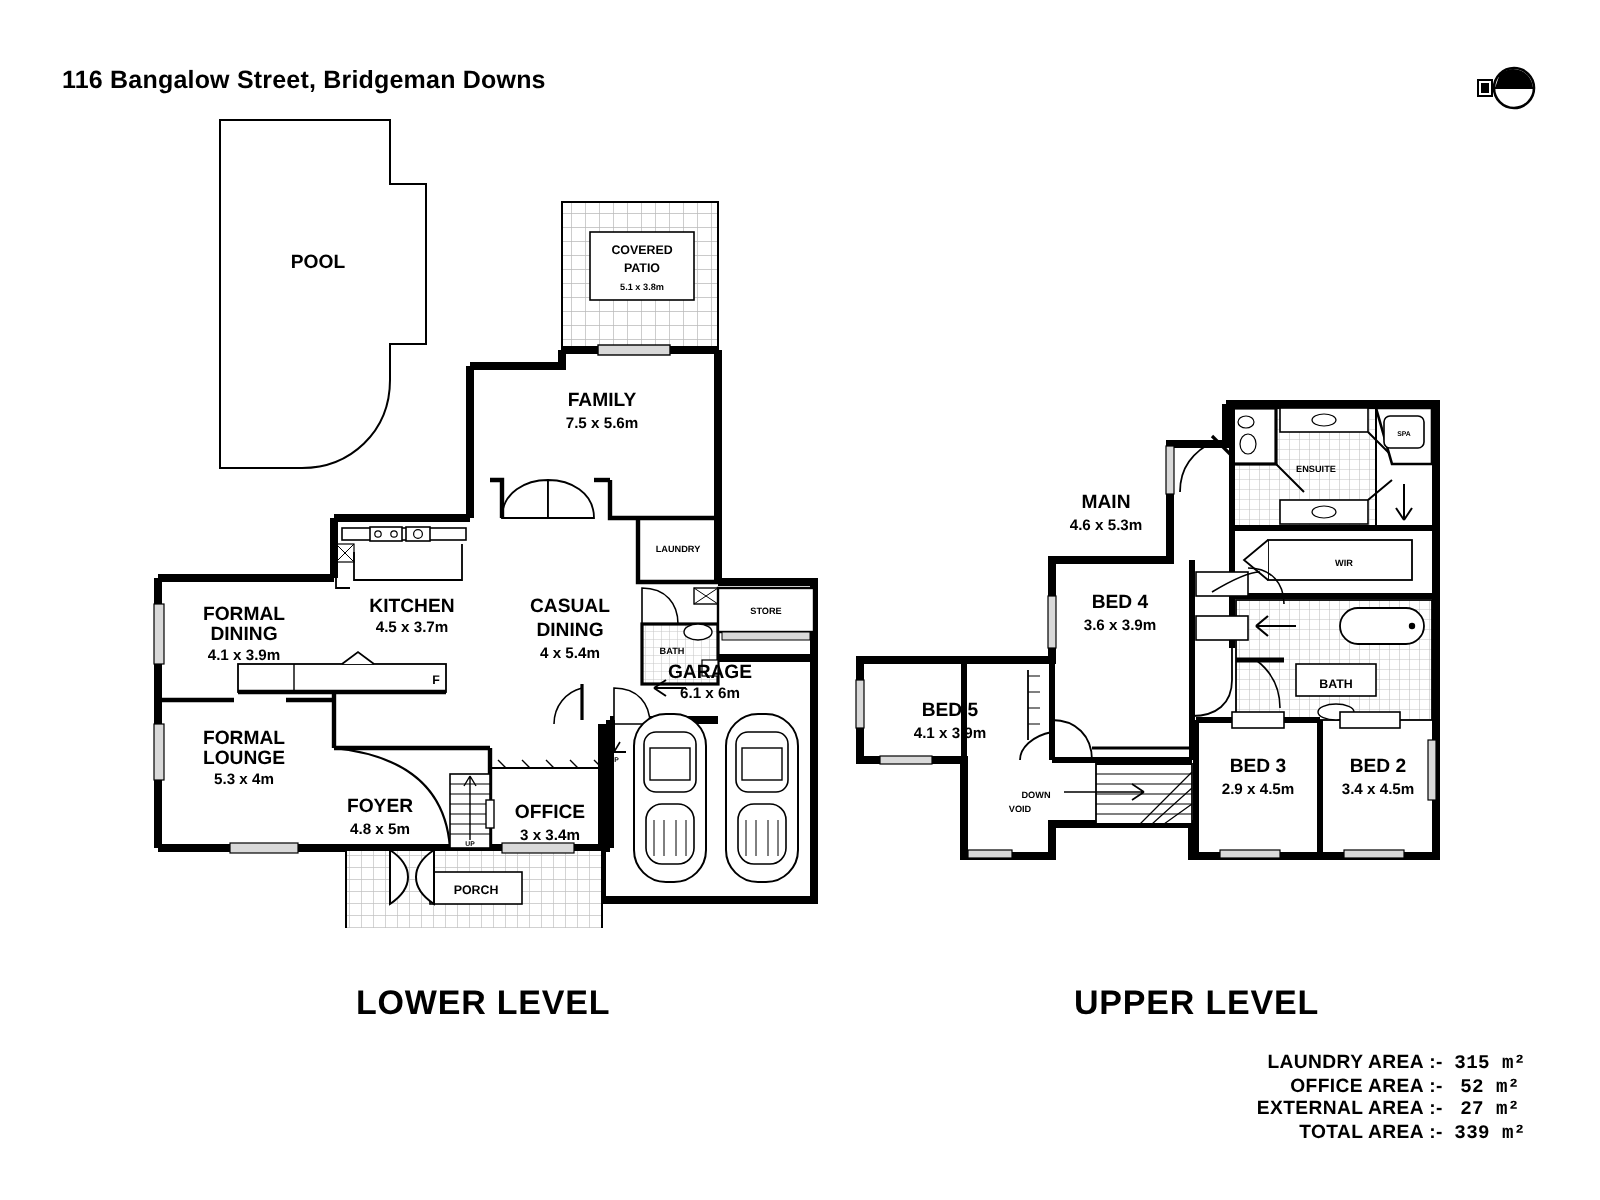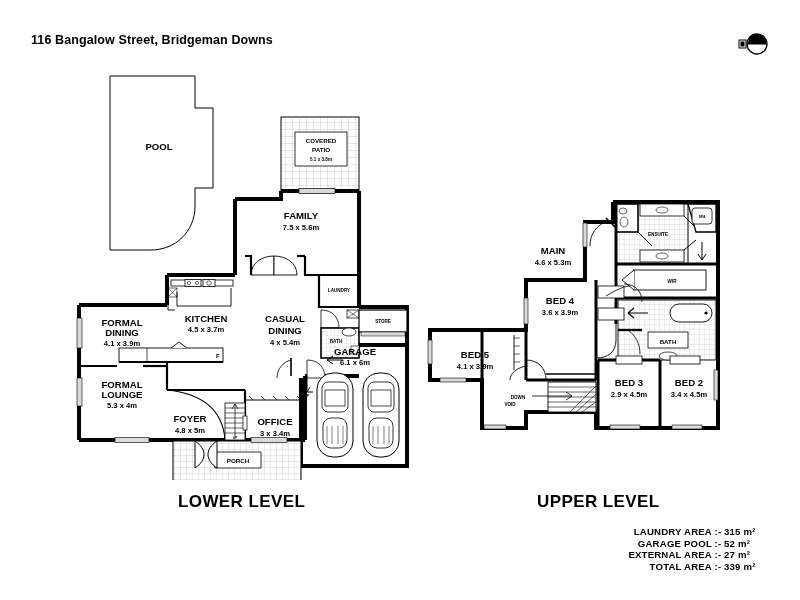--- a/index.html
+++ b/index.html
@@ -41,21 +41,21 @@
     left: 733px;
     top: 28px;
     width: 46px;
     height: 34px;
   }
 
   
   .plan {
     position: absolute;
   }
-  #lower-plan { left: 55px; top: 60px; width: 370px; height: 420px; }
+  #lower-plan { left: 55px; top: 44px; width: 370px; height: 420px; }
   #upper-plan { left: 420px; top: 180px; width: 330px; height: 290px; }
 
   
   .level-caption {
     position: absolute;
     font-size: 17px;
     font-weight: bold;
     letter-spacing: 0.4px;
     white-space: nowrap;
   }
@@ -82,21 +82,21 @@
     letter-spacing: 0.2px;
     line-height: 11.5px;
   }
   .area-row {
     display: flex;
     justify-content: flex-end;
     white-space: nowrap;
   }
   .area-label { text-align: right; width: 108px; }
   .area-sep { width: 12px; text-align: center; }
-  .area-value { width: 42px; text-align: left; }
+  .area-value { width: 42px; text-align: center; font-family: Liberation Mono, monospace; }
 
   
   svg text {
     font-family: "Liberation Sans", sans-serif;
     fill: #000;
   }
   .rm-name { font-size: 9.6px; font-weight: bold; text-anchor: middle; }
   .rm-dim  { font-size: 7.6px; font-weight: bold; text-anchor: middle; }
   .rm-small{ font-size: 6.2px; font-weight: bold; text-anchor: middle; }
   .rm-tiny { font-size: 4.6px; font-weight: bold; text-anchor: middle; }
@@ -486,21 +486,21 @@
   <div class="level-caption" id="upper-caption">UPPER LEVEL</div>
 
 
   <div class="area-table">
     <div class="area-row">
       <span class="area-label">LAUNDRY AREA</span>
       <span class="area-sep">:-</span>
       <span class="area-value">315 m²</span>
     </div>
     <div class="area-row">
-      <span class="area-label">GARAGE POOL</span>
+      <span class="area-label">OFFICE AREA</span>
       <span class="area-sep">:-</span>
       <span class="area-value">52 m²</span>
     </div>
     <div class="area-row">
       <span class="area-label">EXTERNAL AREA</span>
       <span class="area-sep">:-</span>
       <span class="area-value">27 m²</span>
     </div>
     <div class="area-row">
       <span class="area-label">TOTAL AREA</span>

